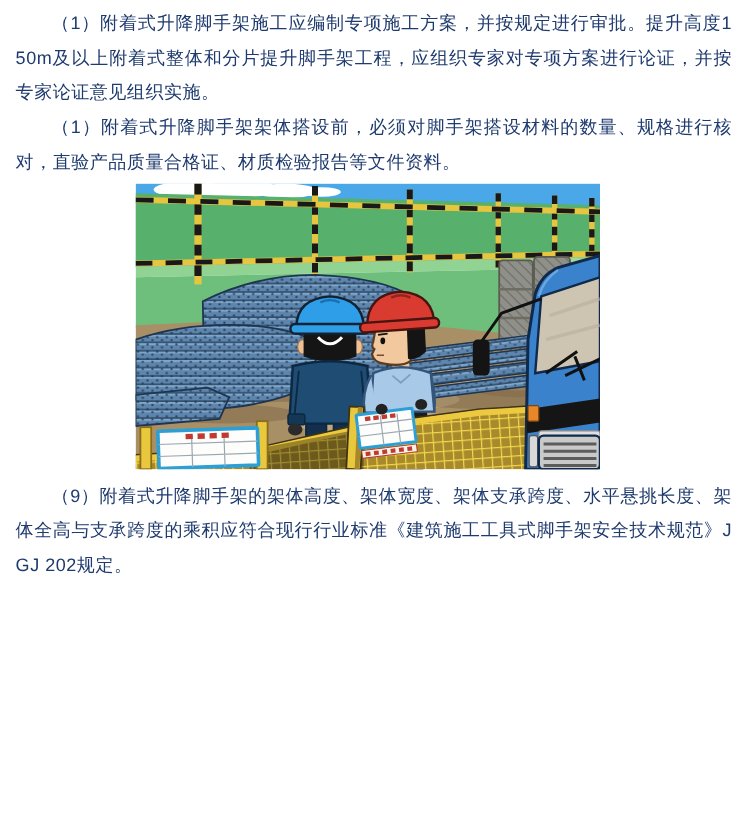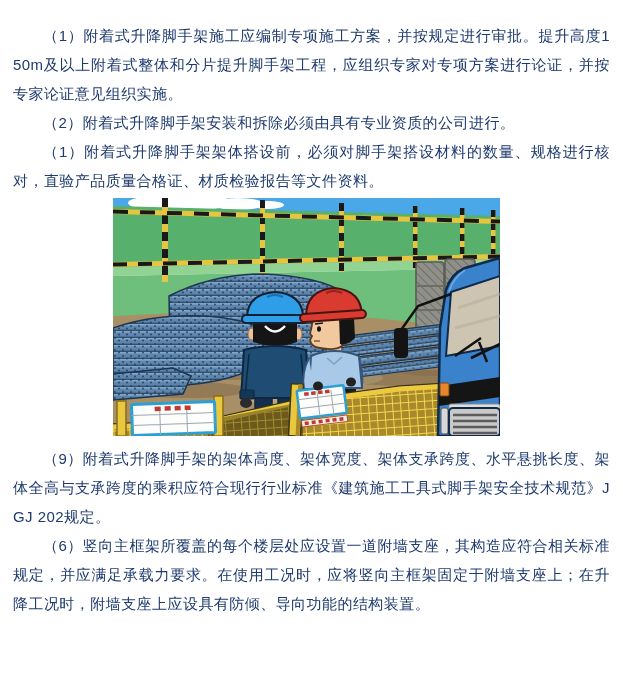--- a/index.html
+++ b/index.html
@@ -5,42 +5,40 @@
   html,body{margin:0;padding:0;}
   body{
     width:623px;height:689px;background:#ffffff;overflow:hidden;
     font-family:"Liberation Sans","DejaVu Sans",sans-serif;
   }
   .doc{
     padding:5px 13px 0 13px;
     color:#1e3a6e;
     font-size:15px;
     line-height:29px;
-    margin-top:16px;
   }
   p.para{
     margin:0;
     text-align:justify;
     text-indent:2em;
     letter-spacing:.03em;
     word-break:break-all;
   }
   figure.illus{
     margin:3px 0 8px 100px;
     width:387px;height:238px;
     padding:0;border:0;
   }
   figure.illus svg{display:block;}
 </style>
 </head>
 <body>
 
 <main class="doc">
   <p class="para">（1）附着式升降脚手架施工应编制专项施工方案，并按规定进行审批。提升高度150m及以上附着式整体和分片提升脚手架工程，应组织专家对专项方案进行论证，并按专家论证意见组织实施。</p>
-  <p class="para">（2）附着式升降脚手架安装和拆除必须由具有专业资质的公司进行。</p>
   <p class="para">（1）附着式升降脚手架架体搭设前，必须对脚手架搭设材料的数量、规格进行核对，直验产品质量合格证、材质检验报告等文件资料。</p>
 
   <figure class="illus" role="img" aria-label="卡通工地场景：两名戴安全帽的工人在围挡内查验成堆的脚手架材料，旁有蓝色卡车">
     <svg width="387" height="238" viewBox="0 0 387 238" xmlns="http://www.w3.org/2000/svg">
       <defs>
         <pattern id="dotp" width="8" height="6" patternUnits="userSpaceOnUse">
           <circle cx="2" cy="2" r="1" fill="#22374e"></circle>
           <circle cx="6" cy="4.5" r="1" fill="#22374e"></circle>
         </pattern>
         <pattern id="slat" width="100" height="7" patternUnits="userSpaceOnUse">
@@ -234,14 +232,13 @@
         <rect x="327" y="185" width="9" height="13" rx="1" fill="#e8862a" stroke="#7a4510" stroke-width="1"></rect>
         <rect x="328" y="210" width="7" height="26" rx="2" fill="#d8d8d8" stroke="#555555" stroke-width="1"></rect>
         <rect x="336" y="206" width="51" height="6" rx="2" fill="#dedede" stroke="#888888" stroke-width="1"></rect>
         <rect x="336" y="210" width="51" height="28" rx="4" fill="#c9c9c9" stroke="#102a4c" stroke-width="2"></rect>
         <path d="M340,217 H384 M340,223 H384 M340,229 H384 M340,235 H384" stroke="#5c5c5c" stroke-width="2.5"></path>
       </g>
     </svg>
   </figure>
 
   <p class="para">（9）附着式升降脚手架的架体高度、架体宽度、架体支承跨度、水平悬挑长度、架体全高与支承跨度的乘积应符合现行行业标准《建筑施工工具式脚手架安全技术规范》JGJ 202规定。</p>
-  <p class="para">（6）竖向主框架所覆盖的每个楼层处应设置一道附墙支座，其构造应符合相关标准规定，并应满足承载力要求。在使用工况时，应将竖向主框架固定于附墙支座上；在升降工况时，附墙支座上应设具有防倾、导向功能的结构装置。</p>
 </main>
 
 </body></html>

